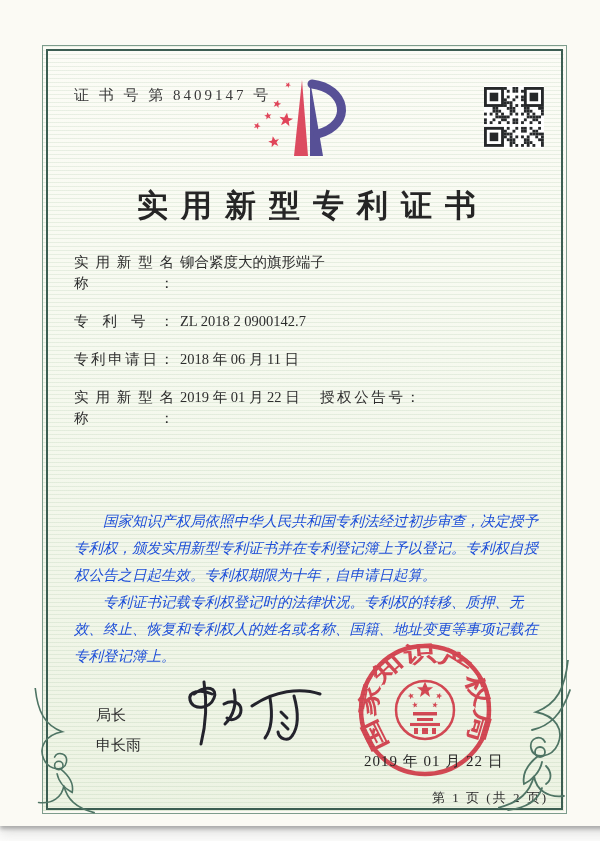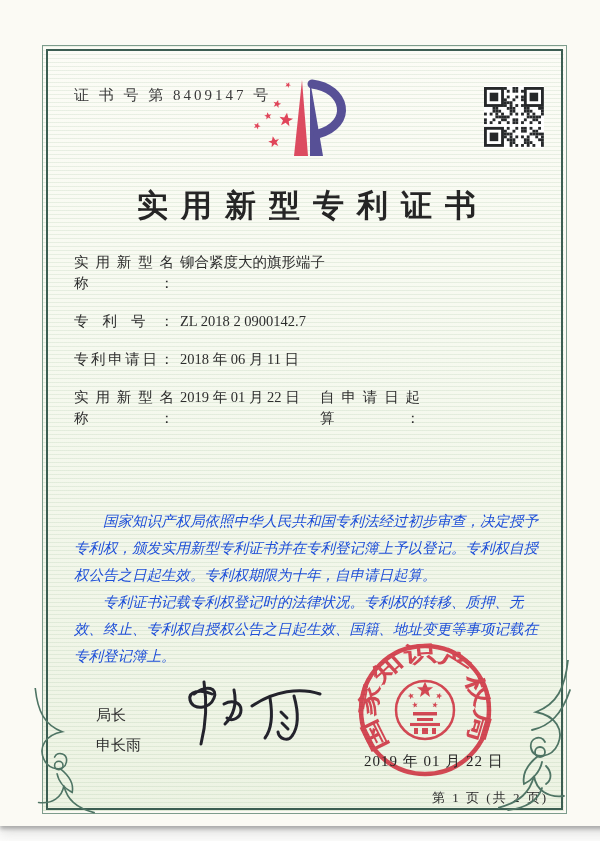--- a/index.html
+++ b/index.html
@@ -224,27 +224,27 @@
     </div>
     <div class="frow">
       <span class="flabel">专利号：</span><span class="fvalue">ZL 2018 2 0900142.7</span>
     </div>
     <div class="frow">
       <span class="flabel">专利申请日：</span><span class="fvalue">2018 年 06 月 11 日</span>
     </div>
     <div class="frow grant-row">
       <span class="flabel">实用新型名称：</span>
         <span class="grant-date">2019 年 01 月 22 日</span>
-      <span class="flabel">自申请日起算：</span>
+      <span class="flabel">授权公告号：</span>
     </div>
   </div>
 
   <div class="abs paras">
     <p>国家知识产权局依照中华人民共和国专利法经过初步审查，决定授予专利权，颁发实用新型专利证书并在专利登记簿上予以登记。专利权自授权公告之日起生效。专利权期限为十年，自申请日起算。</p>
-    <p>专利证书记载专利权登记时的法律状况。专利权的转移、质押、无效、终止、专利权自授权公告之日起生效、国籍、地址变更等事项记载在专利登记簿上。</p>
+    <p>专利证书记载专利权登记时的法律状况。专利权的转移、质押、无效、终止、恢复和专利权人的姓名或名称、国籍、地址变更等事项记载在专利登记簿上。</p>
   </div>
 
   <div class="abs officer">
     <div>局长</div>
     <div>申长雨</div>
   </div>
 
   <svg class="abs sig" width="150" height="84" viewBox="0 0 150 84">
     <g stroke="#23232c" stroke-width="3" fill="none" stroke-linecap="round" stroke-linejoin="round">
       <path d="M14,18 C27,8 38,12 34,22 C30,33 13,35 10,24 C8,15 21,13 32,18"></path>

